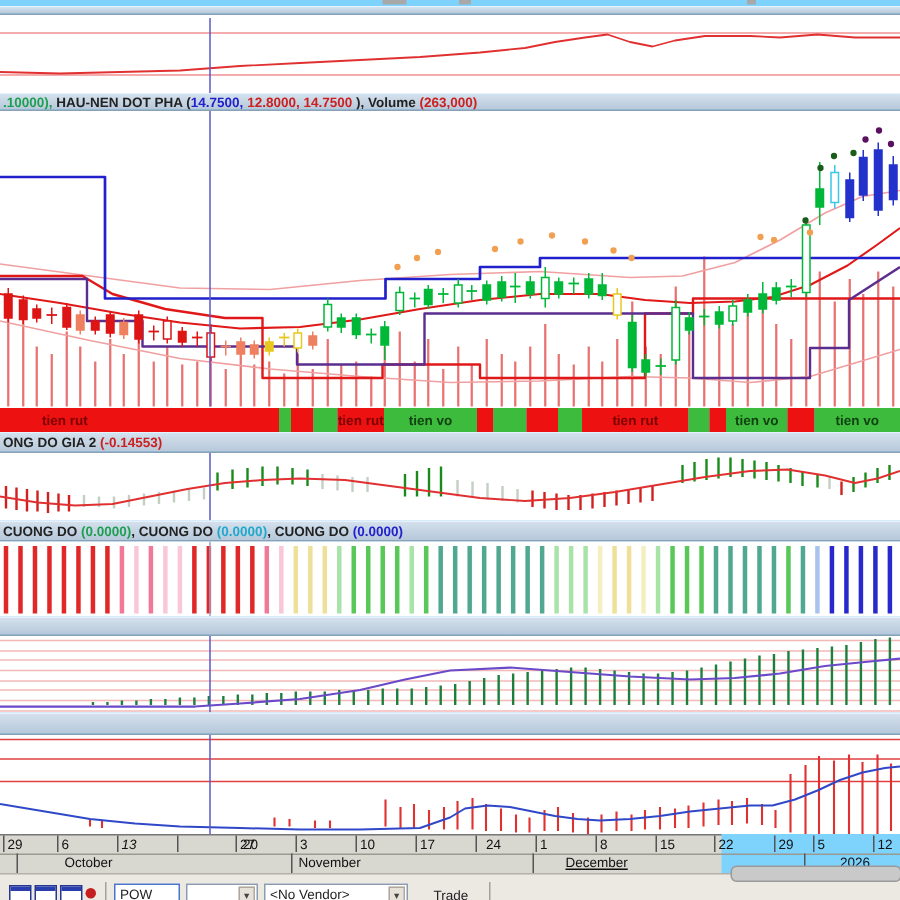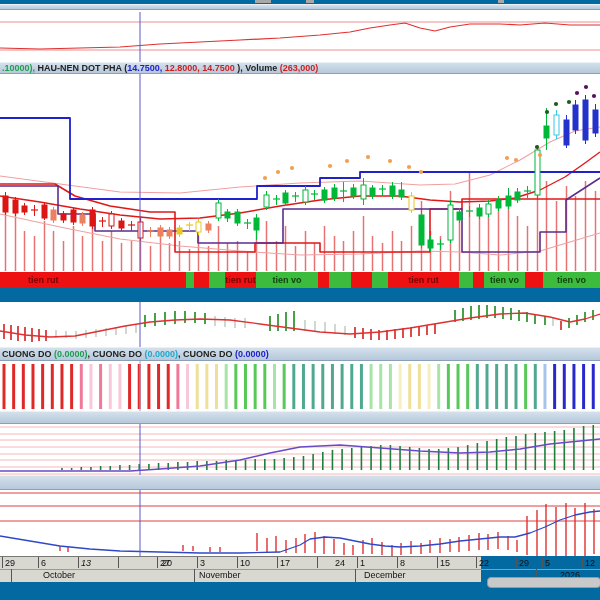--- a/index.html
+++ b/index.html
@@ -1,16 +1,16 @@
 <!DOCTYPE html>
 <html><head>
 <meta charset="utf-8">
 <style>
   html,body{margin:0;padding:0;background:#fff;}
-  .app{position:relative;width:600px;height:600px;overflow:hidden;background:#0369a1;
+  .app{position:relative;width:600px;height:600px;overflow:hidden;background:#7dd3fc;
        font-family:"Liberation Sans",sans-serif;}
   .bar{position:absolute;left:0;width:600px;background:linear-gradient(#d4e0ec,#b6c8da);
        border-top:1px solid #e9f0f7;border-bottom:1px solid #8ba0b4;box-sizing:border-box;}
   .titlebar{font-size:9px;font-weight:bold;line-height:11px;padding-left:2px;white-space:nowrap;
        color:#1a1a2e;overflow:hidden;}
   .c-green{color:#1e9e50}.c-blue{color:#2020cc}.c-red{color:#cc2020}
   .c-dark{color:#222}.c-cyan{color:#20a8cc}
   svg.pane{position:absolute;left:0;width:600px;background:#fff;}
   #ribbon{position:absolute;left:0;top:272px;width:600px;height:16px;display:flex;}
   .rseg{height:16px;position:relative;}
@@ -317,20 +317,23 @@
       <div class="rseg red" style="width: 11px; background: rgb(238, 17, 17);"></div>
       <div class="rseg green" style="width: 41px; background: rgb(61, 187, 61);">
         <span>tien vo</span>
       </div>
       <div class="rseg red" style="width: 18px; background: rgb(238, 17, 17);"></div>
       <div class="rseg green" style="width: 57px; background: rgb(61, 187, 61);">
         <span>tien vo</span>
       </div>
     </div>
 
+  <div class="bar titlebar" style="top:288px;height:14px;line-height:13px">
+    <span class="c-dark">ONG DO GIA 2 </span><span class="c-red">(-0.14553)</span>
+  </div>
 
   <svg id="pane3" class="pane" style="top:302px;height:45px" viewBox="0 302 600 45">
       <g>
         <line x1="4" y1="324" x2="4" y2="339" stroke="#d22020" stroke-width="1.6"></line>
         <line x1="11" y1="325" x2="11" y2="340" stroke="#d22020" stroke-width="1.6"></line>
         <line x1="18" y1="326" x2="18" y2="341" stroke="#d22020" stroke-width="1.6"></line>
         <line x1="25" y1="327" x2="25" y2="341" stroke="#d22020" stroke-width="1.6"></line>
         <line x1="32" y1="328" x2="32" y2="342" stroke="#d22020" stroke-width="1.6"></line>
         <line x1="39" y1="329" x2="39" y2="341" stroke="#d22020" stroke-width="1.6"></line>
         <line x1="46" y1="330" x2="46" y2="341" stroke="#d22020" stroke-width="1.6"></line>
@@ -625,42 +628,62 @@
       <span class="ticklab" style="left: 121px; top: 1px; margin-left: 41px;">20</span>
       <div class="tickline" style="left: 157px;"></div>
       <span class="ticklab" style="left: 160px; top: 1px;">27</span>
       <div class="tickline" style="left: 197px;"></div>
       <span class="ticklab" style="left: 200px; top: 1px;">3</span>
       <div class="tickline" style="left: 237px;"></div>
       <span class="ticklab" style="left: 240px; top: 1px;">10</span>
       <div class="tickline" style="left: 277px;"></div>
       <span class="ticklab" style="left: 280px; top: 1px;">17</span>
       <div class="tickline" style="left: 317px;"></div>
-      <span class="ticklab" style="left: 335px; top: 1px;">24</span>
+      <span class="ticklab" style="left: 324px; top: 1px;">24</span>
       <div class="tickline" style="left: 357px;"></div>
       <span class="ticklab" style="left: 360px; top: 1px;">1</span>
       <div class="tickline" style="left: 397px;"></div>
       <span class="ticklab" style="left: 400px; top: 1px;">8</span>
       <div class="tickline" style="left: 437px;"></div>
       <span class="ticklab" style="left: 440px; top: 1px;">15</span>
       <div class="tickline" style="left: 476px;"></div>
       <span class="ticklab" style="left: 479px; top: 1px;">22</span>
       <div class="tickline" style="left: 516px;"></div>
       <span class="ticklab" style="left: 519px; top: 1px;">29</span>
       <div class="tickline" style="left: 542px;"></div>
       <span class="ticklab" style="left: 545px; top: 1px;">5</span>
       <div class="tickline" style="left: 582px;"></div>
       <span class="ticklab" style="left: 585px; top: 1px;">12</span>
       <div id="axmid"></div>
       <div class="msep" style="left: 11px;"></div>
       <span class="mlab" style="left: 16px; top: 13px; margin-left: 27px;">October</span>
       <div class="msep" style="left: 194px;"></div>
       <span class="mlab" style="left: 199px; top: 13px;">November</span>
       <div class="msep" style="left: 355px;"></div>
-      <span class="mlab" style="left: 364px; top: 13px;">December</span>
+      <span class="mlab" style="left: 377px; top: 13px; text-decoration: underline;">December</span>
       <div class="msep" style="left: 536px;"></div>
       <span class="mlab" style="left: 560px; top: 13px;">2026</span>
     </div>
 
   <div id="scrollthumb"></div>
 
+  <div id="toolbar">
+    <div class="winicon" style="left:6px"></div>
+    <div class="winicon" style="left:23px"></div>
+    <div class="winicon" style="left:40px"></div>
+    <div class="redicon" style="left:57px"></div>
+    <div class="vsep" style="left:70px"></div>
+    <div class="combo focused" style="left:76px;width:44px">
+      <span>POW</span>
+    </div>
+    <div class="combo" style="left:124px;width:48px">
+      <span></span>
+      <span class="arr">▾</span>
+    </div>
+    <div class="combo" style="left:176px;width:96px">
+      <span>&lt;No Vendor&gt;</span>
+      <span class="arr">▾</span>
+    </div>
+    <div class="tlabel" style="left:289px">Trade</div>
+    <div class="vsep" style="left:326px"></div>
+  </div>
 
 </div>
 
 </body></html>

